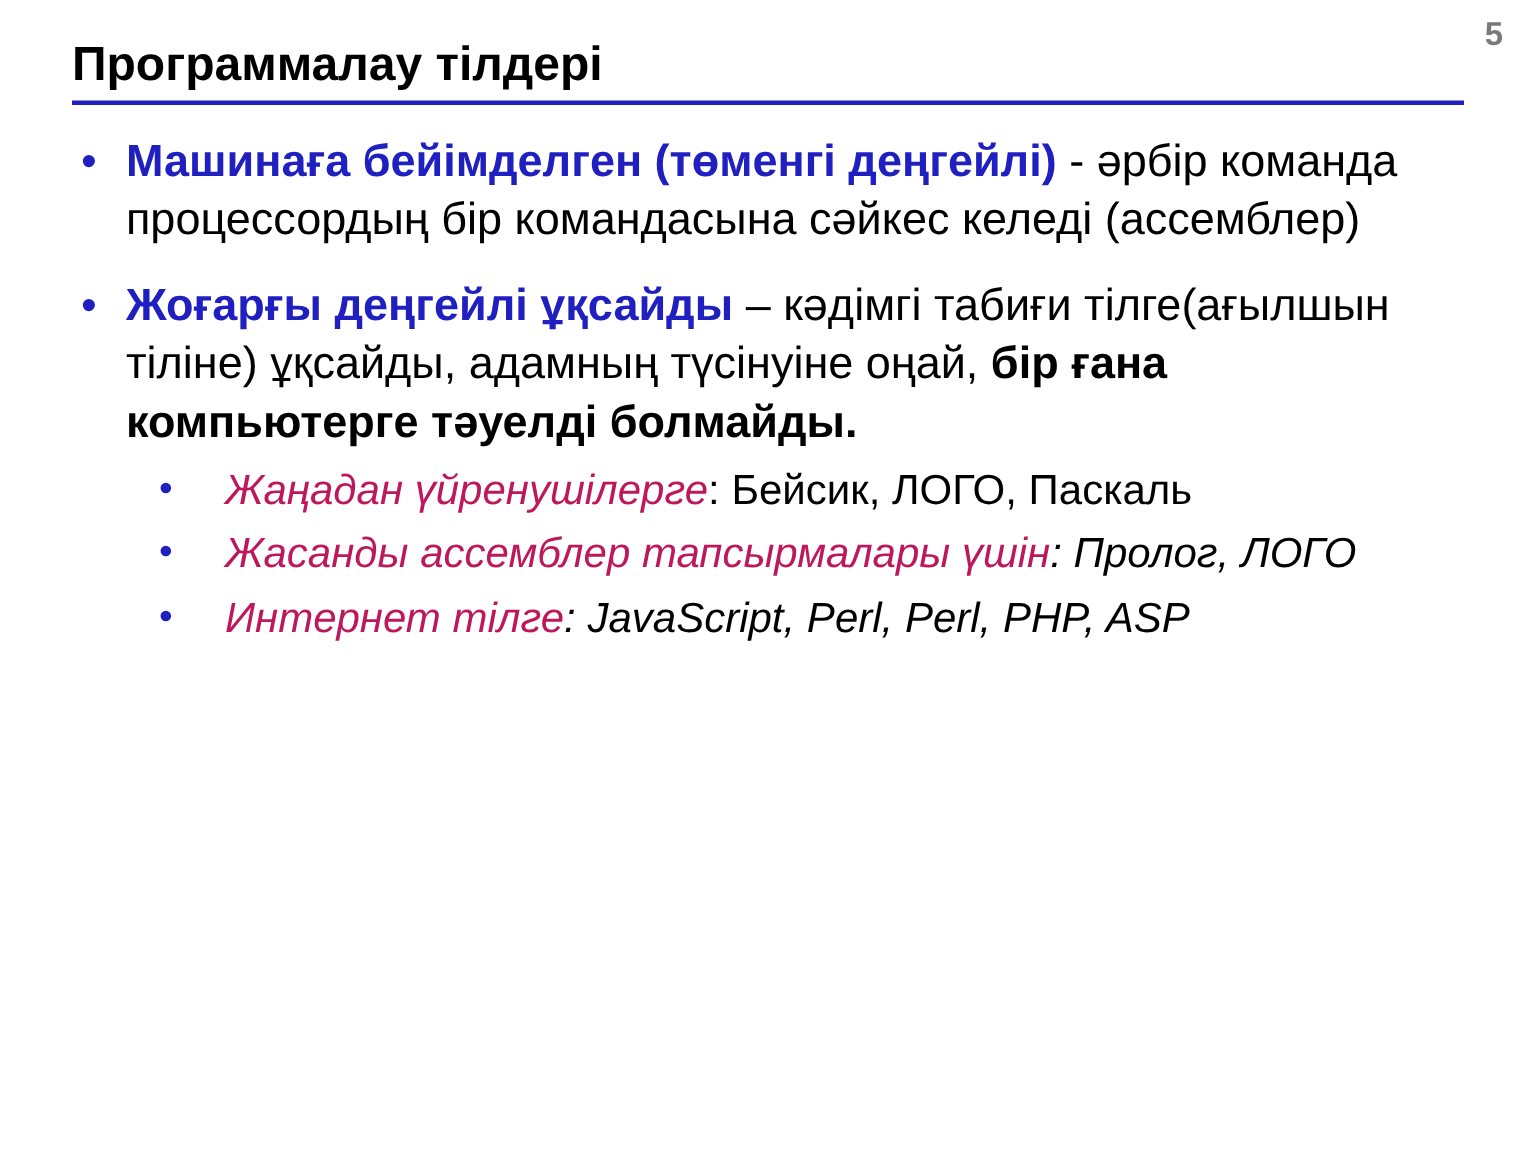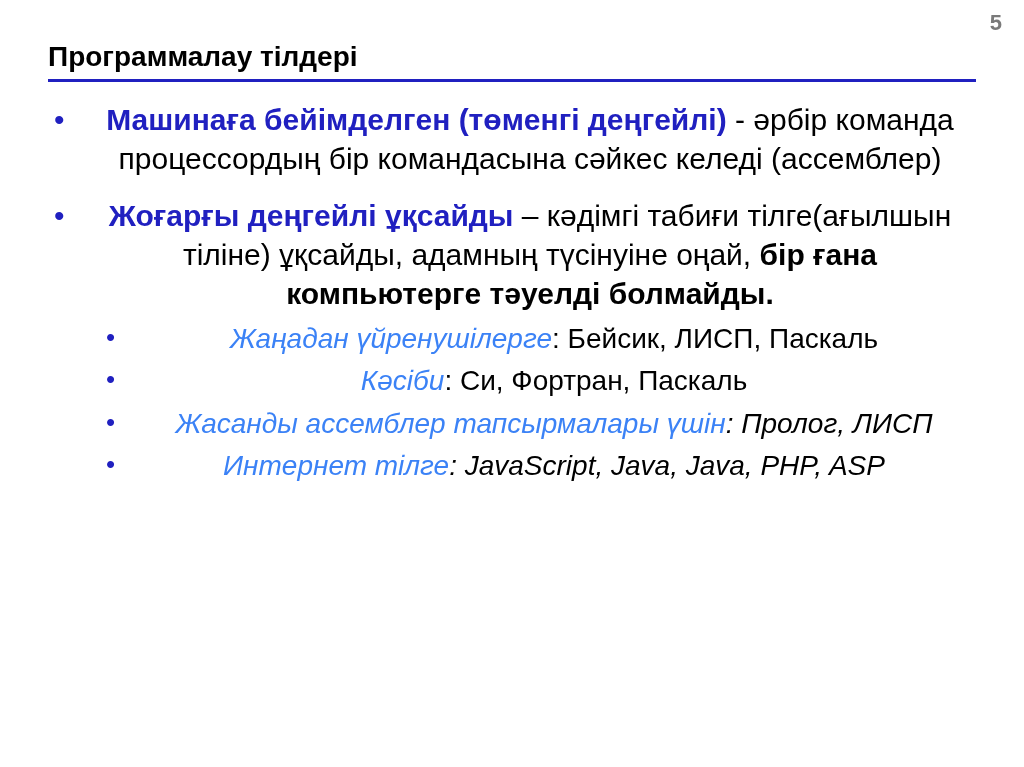--- a/index.html
+++ b/index.html
@@ -21,42 +21,41 @@
   }
   .page-num {
     position: absolute;
     top: 10px;
     right: 22px;
     font-size: 22px;
     font-weight: bold;
     color: #7a7a7a;
   }
   .title {
-    font-size: 28px;
+    font-size: 32px;
     font-weight: bold;
     color: #000;
-    margin: 17px 0 6px 0;
+    margin: 0 0 6px 0;
   }
   .rule {
     height: 3px;
     background: #2020c0;
     margin: 4px 0 18px 0;
   }
   ul.lvl1 {
     margin: 0;
     padding-left: 36px;
     list-style: none;
   }
   ul.lvl1 > li {
     position: relative;
     font-size: 30px;
     line-height: 1.3;
     margin-bottom: 18px;
     color: #000;
-    text-align: center;
   }
   ul.lvl1 > li::before {
     content: "•";
     color: #2020c0;
     position: absolute;
     left: -30px;
     top: 0;
     font-size: 30px;
   }
   ul.lvl2 {
@@ -73,48 +72,45 @@
   }
   ul.lvl2 > li::before {
     content: "•";
     color: #2020c0;
     position: absolute;
     left: -26px;
     top: 0;
     font-size: 26px;
   }
   .blue { color: #2020c0; }
-  .blue-i { color: #3b82f6; font-style: italic; }
+  .blue-i { color: #be185d; font-style: italic; margin-left: 18px; }
   .black-i { font-style: italic; }
   .bold { font-weight: bold; }
 </style>
 </head>
 <body>
 
 <div class="slide">
   <div class="page-num">5</div>
 
   <h1 class="title">Программалау тілдері</h1>
   <div class="rule"></div>
 
   <ul class="lvl1">
     <li>
       <span class="blue bold">Машинаға бейімделген (төменгі деңгейлі)</span><span> - әрбір команда процессордың бір командасына сәйкес келеді (ассемблер)</span>
     </li>
     <li>
       <span class="blue bold">Жоғарғы деңгейлі ұқсайды</span><span> – кәдімгі табиғи тілге(ағылшын тіліне) ұқсайды, адамның түсінуіне оңай, </span><span class="bold">бір ғана компьютерге тәуелді болмайды.</span>
       <ul class="lvl2">
         <li>
-          <span class="blue-i">Жаңадан үйренушілерге</span><span>: Бейсик, ЛИСП, Паскаль</span>
+          <span class="blue-i">Жаңадан үйренушілерге</span><span>: Бейсик, ЛОГО, Паскаль</span>
         </li>
         <li>
-          <span class="blue-i">Кәсіби</span><span>: Си, Фортран, Паскаль</span>
+          <span class="blue-i">Жасанды ассемблер тапсырмалары үшін</span><span class="black-i">: Пролог, ЛОГО</span>
         </li>
         <li>
-          <span class="blue-i">Жасанды ассемблер тапсырмалары үшін</span><span class="black-i">: Пролог, ЛИСП</span>
-        </li>
-        <li>
-          <span class="blue-i">Интернет тілге</span><span class="black-i">: JavaScript, Java, Java, PHP, ASP</span>
+          <span class="blue-i">Интернет тілге</span><span class="black-i">: JavaScript, Perl, Perl, PHP, ASP</span>
         </li>
       </ul>
     </li>
   </ul>
 </div>
 
 </body></html>

